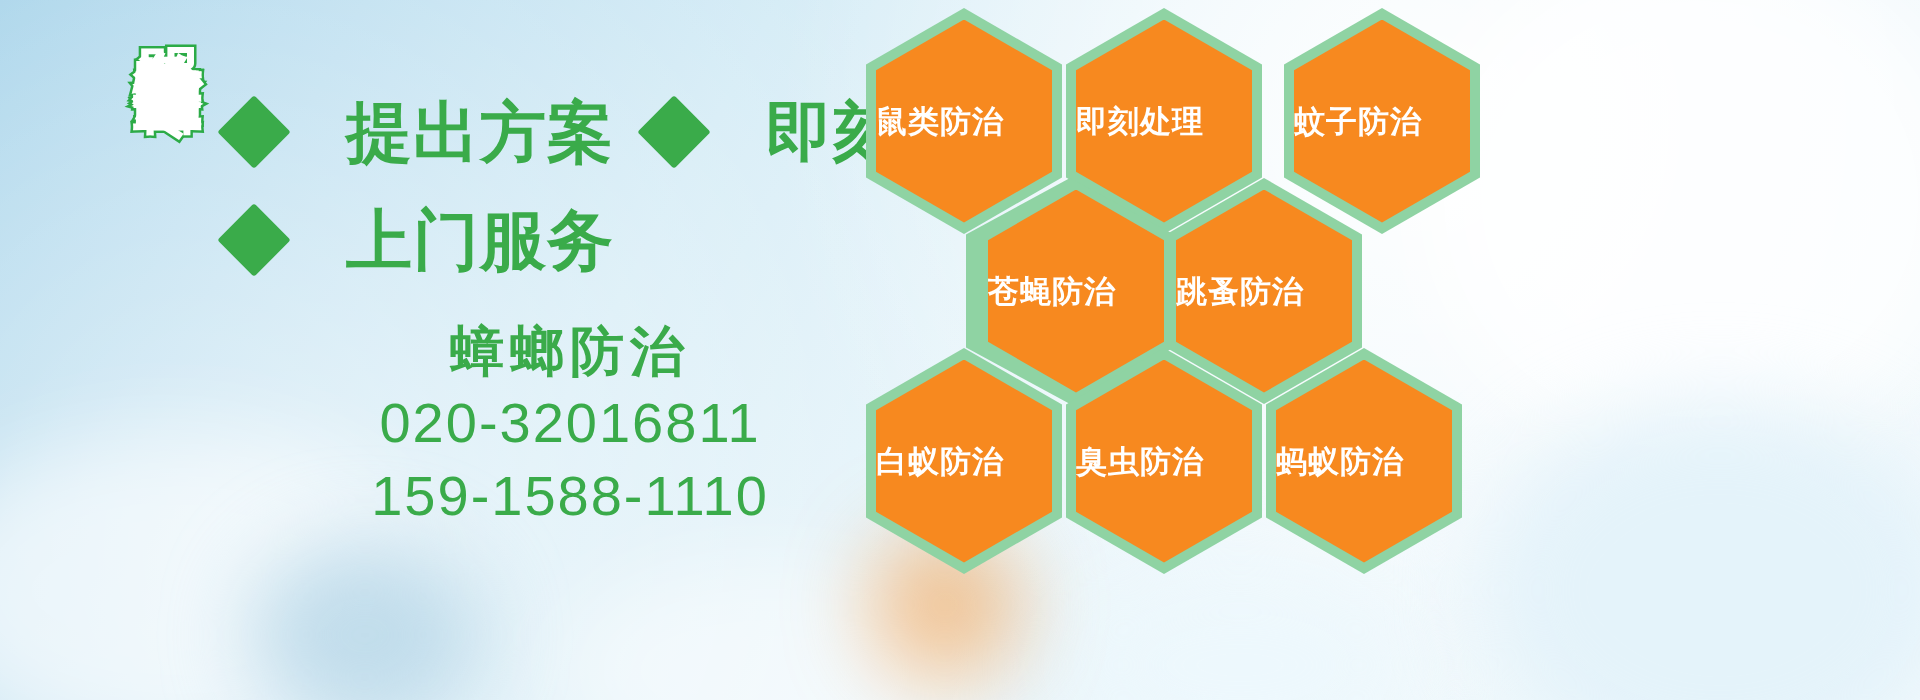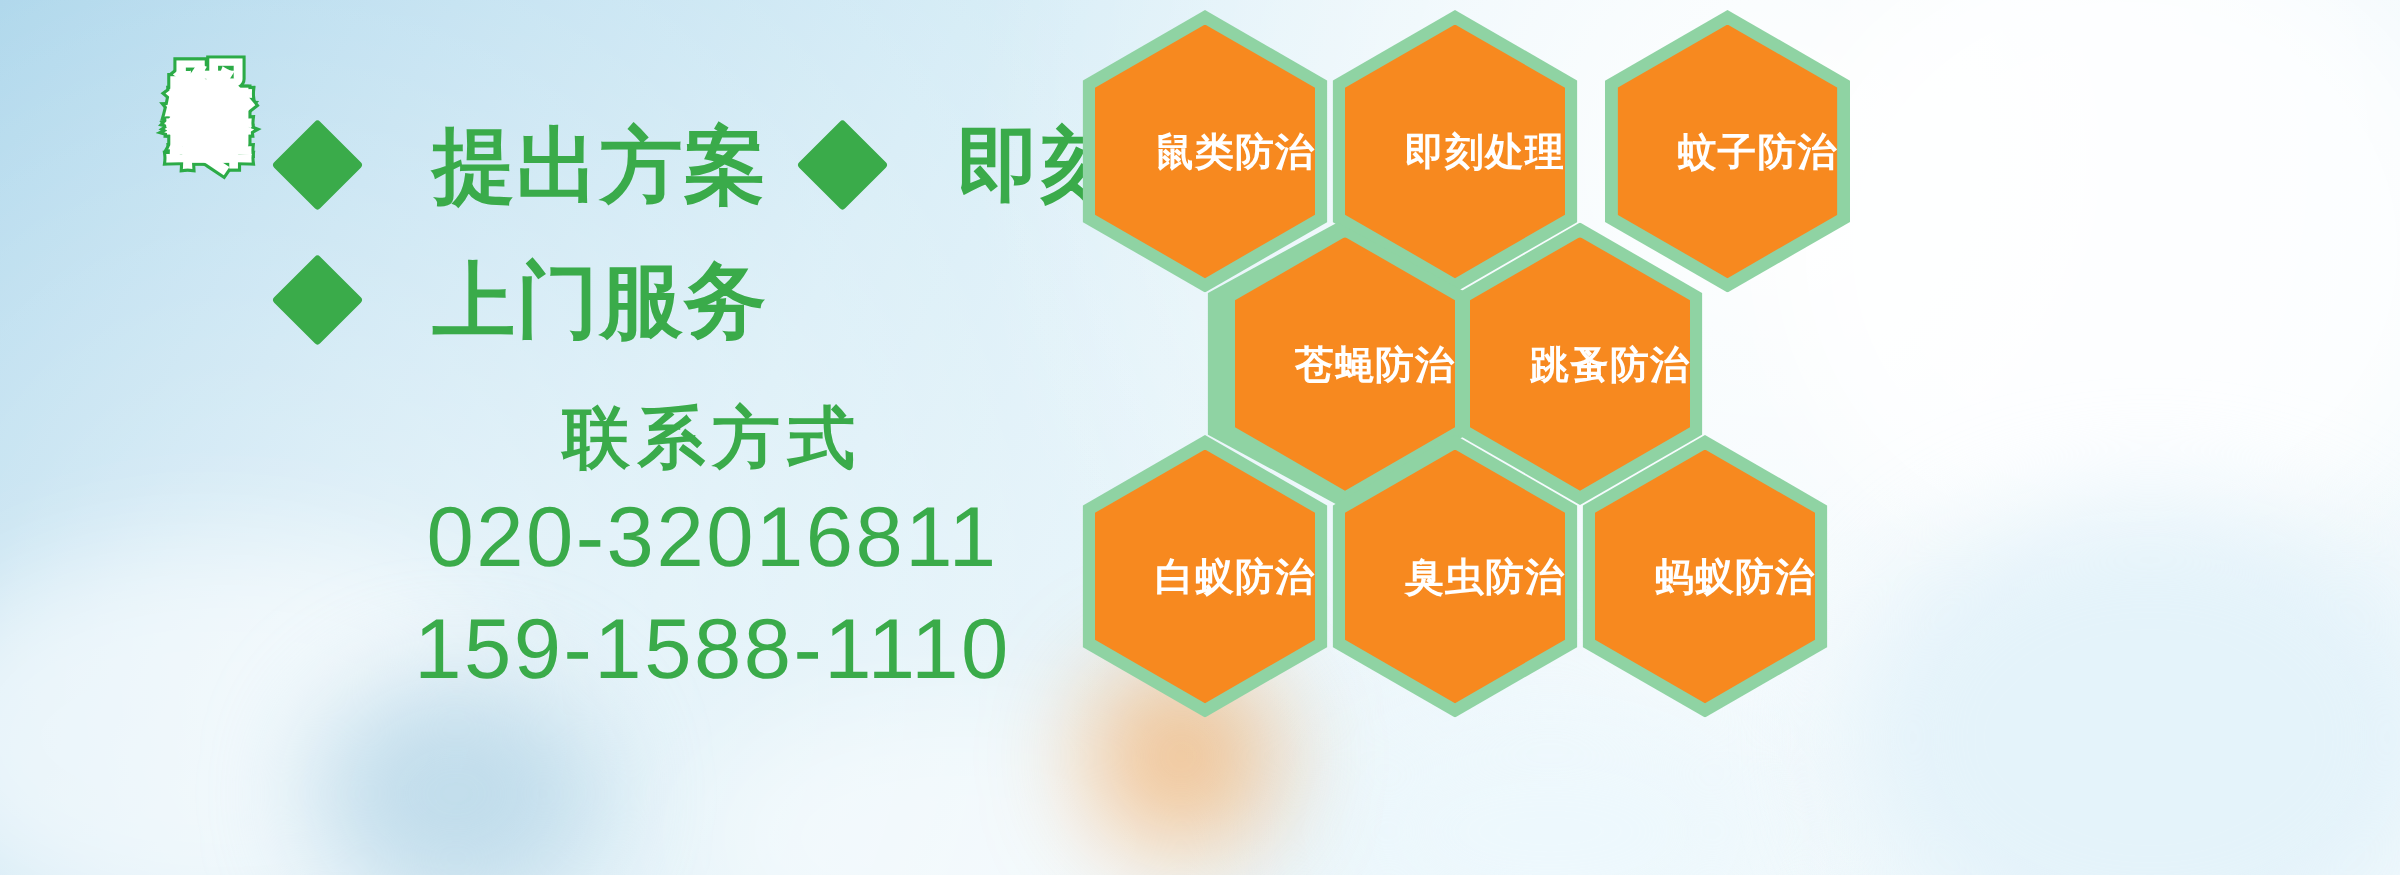--- a/index.html
+++ b/index.html
@@ -57,41 +57,41 @@
   }
   .feature-item + .feature-item{margin-left:34px;}
 
   
   #contact{position:absolute;left:300px;top:318px;width:540px;text-align:center;}
   #contact-title{
     font-size:54px;font-weight:bold;color:#3aab4a;letter-spacing:6px;
     line-height:1.25;
   }
   .phone{
-    font-size:68px;color:#3aab4a;letter-spacing:2px;line-height:1.32;
+    font-size:56px;color:#3aab4a;letter-spacing:2px;line-height:1.32;
     font-weight:normal;
   }
 
   
   #honeycomb{position:absolute;left:862px;top:0px;width:600px;height:580px;}
   .hex{
     position:absolute;
     width:196px;height:226px;
     -webkit-clip-path:polygon(50% 0%,100% 25%,100% 75%,50% 100%,0% 75%,0% 25%);
     clip-path:polygon(50% 0%,100% 25%,100% 75%,50% 100%,0% 75%,0% 25%);
     background:#8fd3a3;
     display:flex;align-items:center;justify-content:center;
   }
   .hex-inner{
     position:relative;
     width:176px;height:203px;
     -webkit-clip-path:polygon(50% 0%,100% 25%,100% 75%,50% 100%,0% 75%,0% 25%);
     clip-path:polygon(50% 0%,100% 25%,100% 75%,50% 100%,0% 75%,0% 25%);
     background:#f7891f;
-    display:flex;align-items:center;justify-content:flex-end;
+    display:flex;align-items:center;justify-content:flex-start;
   }
   .hex-label{
     color:#ffffff;font-size:31px;font-weight:bold;letter-spacing:1px;
     white-space:nowrap;line-height:1;
   }
 </style>
 </head>
 <body>
 
 <div id="banner">
@@ -119,21 +119,21 @@
     </div>
     <div class="feature-row">
       <div class="feature-item">
         <span class="dia"></span>
         <span class="feature-label">上门服务</span>
       </div>
     </div>
   </div>
 
   <div id="contact">
-    <div id="contact-title">联系方式</div>
+    <div id="contact-title">蟑螂防治</div>
     <div class="phone">020-32016811</div>
     <div class="phone">159-1588-1110</div>
   </div>
 
   <div id="honeycomb">
 
     <div class="hex" style="left:4px;top:8px;">
       <div class="hex-inner">
         <span class="hex-label">鼠类防治</span>
       </div>

